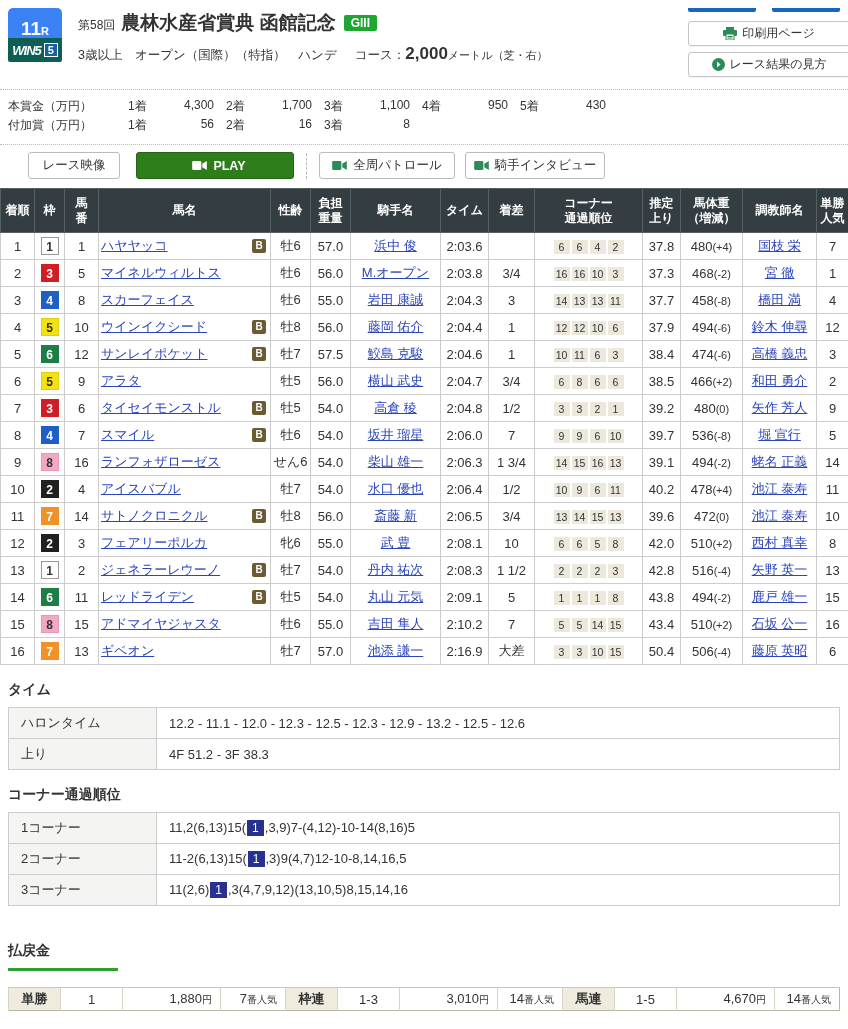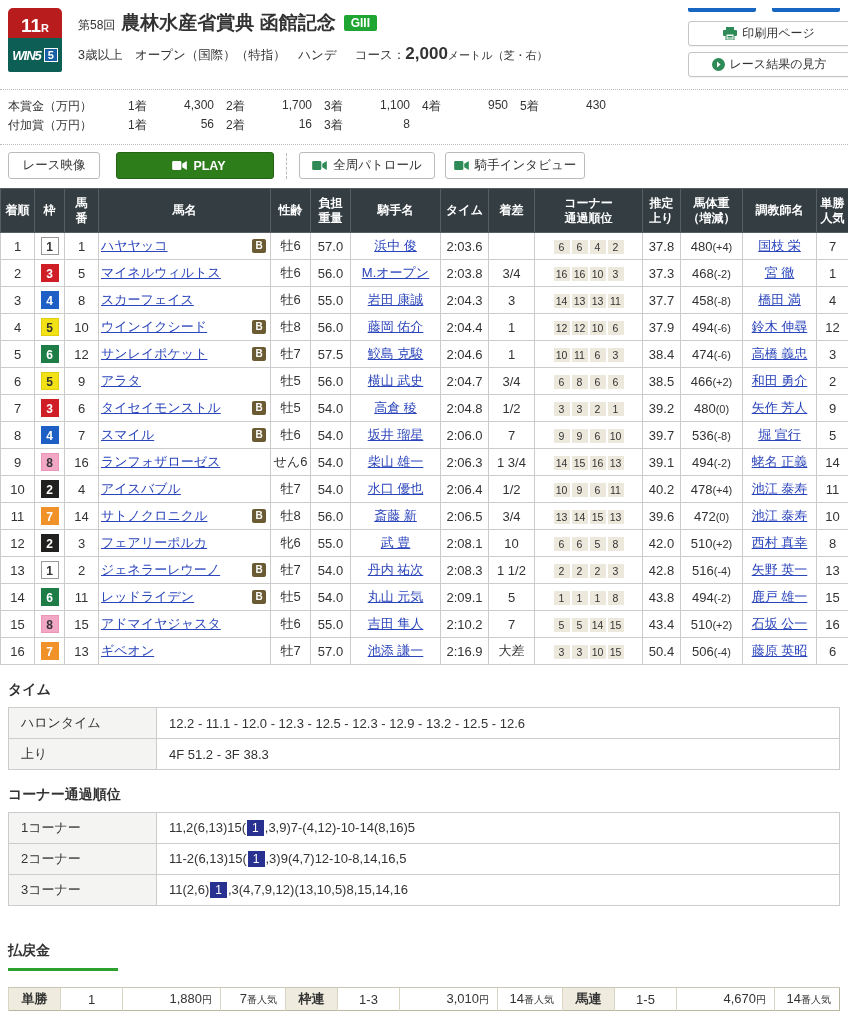--- a/index.html
+++ b/index.html
@@ -7,24 +7,24 @@
     width: 848px; min-height: 1029px; background: #fff;
     font-family: "Liberation Sans", "DejaVu Sans", sans-serif;
     color: #333; font-size: 13px;
   }
   .wrap { width: 848px; padding: 0 0 6px 0; }
 
   
   .header-row { display: flex; justify-content: space-between; padding: 8px 8px 6px 8px; border-bottom: 1px dotted #bbb; }
   .header-left { display: flex; }
   .badge-col { width: 56px; margin-right: 14px; }
-  .race-no-badge { width: 54px; height: 30px; background: #b91c1c; border-radius: 5px 5px 0 0; color: #fff; text-align: center; line-height: 35px; font-weight: bold; }
+  .race-no-badge { width: 54px; height: 30px; background: #3b82f6; border-radius: 5px 5px 0 0; color: #fff; text-align: center; line-height: 42px; font-weight: bold; }
   .race-no-badge .big { font-size: 19px; }
   .race-no-badge .sub { font-size: 11px; }
-  .win5-badge { width: 54px; height: 34px; background: #0d5f55; display: flex; align-items: center; justify-content: center; border-radius: 0 0 2px 2px; }
+  .win5-badge { width: 54px; height: 24px; background: #0d5f55; display: flex; align-items: center; justify-content: center; border-radius: 0 0 2px 2px; }
   .win5-word { color: #fff; font-style: italic; font-weight: bold; font-size: 13px; letter-spacing: -1px; margin-right: 3px; }
   .win5-num { background: #1760a8; border: 1px solid #fff; color: #fff; font-size: 11px; font-weight: bold; width: 14px; height: 14px; text-align: center; line-height: 12px; }
   .title-line { display: flex; align-items: baseline; margin-top: 2px; }
   .race-series { font-size: 12px; margin-right: 6px; }
   .race-title { font-size: 19px; font-weight: bold; margin-right: 8px; }
   .grade-badge { background: #1fa532; color: #fff; font-weight: bold; font-size: 12px; padding: 1px 7px; border-radius: 2px; align-self: center; }
   .cond-line { margin-top: 8px; font-size: 12.5px; }
   .cond-line .dist { font-size: 17px; font-weight: bold; }
   .cond-line .suffix { font-size: 11px; }
   .cond-sp { display: inline-block; width: 18px; }
@@ -36,21 +36,21 @@
   .hdr-btn svg { margin-right: 5px; }
 
   
   .prize { padding: 6px 8px 8px 8px; border-bottom: 1px dotted #bbb; font-size: 12px; }
   .prize-row { display: flex; margin: 2px 0; }
   .prize-label { width: 108px; }
   .prize-rank { width: 34px; margin-left: 12px; }
   .prize-val { width: 52px; text-align: right; }
 
   
-  .media-row { display: flex; align-items: center; padding: 7px 8px; }
+  .media-row { display: flex; align-items: center; padding: 7px 8px; margin-left: 20px; }
   .btn { height: 27px; display: flex; align-items: center; justify-content: center; font-size: 12.5px; border-radius: 3px; cursor: pointer; }
   .btn svg { margin-right: 6px; }
   .btn-white { background: #fff; border: 1px solid #bbb; color: #333; }
   .btn-video { width: 92px; }
   .btn-play { width: 158px; margin-left: 16px; background: #2e7d1b; border: 1px solid #256315; color: #fff; font-weight: bold; padding-left: 8px; }
   .vdivider { border-left: 1px dashed #bbb; height: 26px; margin: 0 12px; }
   .btn-patrol { width: 136px; }
   .btn-interview { width: 140px; margin-left: 10px; }
 
   

